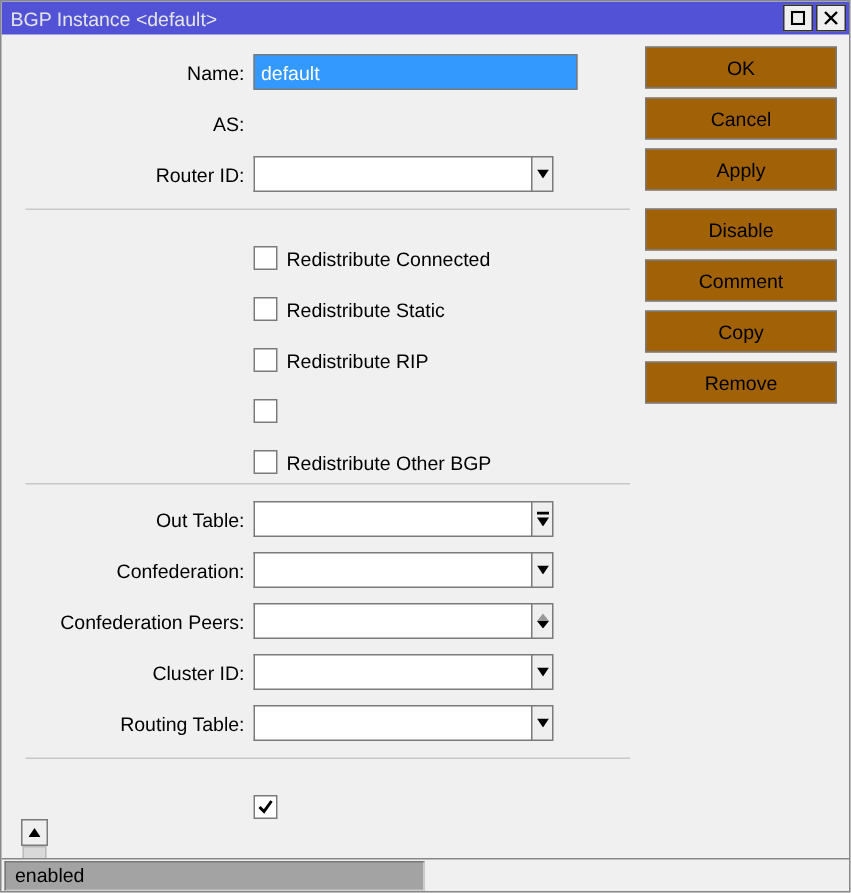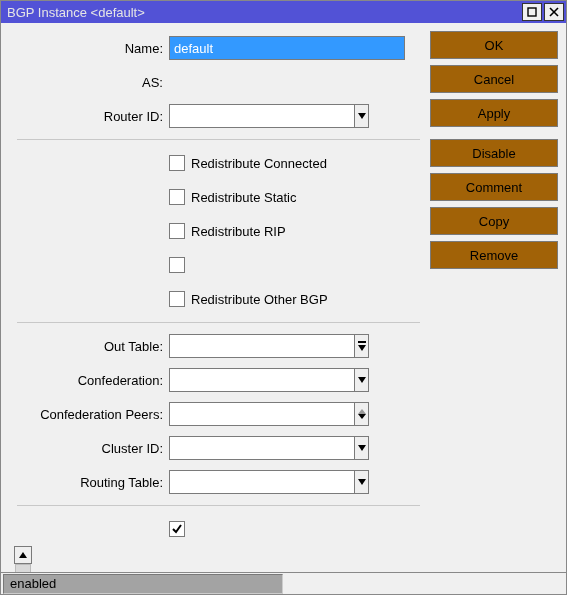--- a/index.html
+++ b/index.html
@@ -66,21 +66,21 @@
     text-align: right;
     padding-right: 6px;
   }
   .row-input {
     flex: 1;
     display: flex;
     align-items: center;
   }
   input[type="text"] {
     height: 24px;
-    width: 236px;
+    width: 216px;
     border: 1px solid #7a7a7a;
     padding: 2px 4px;
     font-family: inherit;
     font-size: 13px;
     background: #fff;
   }
   input.sel {
     background: #3399ff;
     color: #fff;
   }
@@ -104,21 +104,21 @@
     justify-content: center;
     cursor: default;
   }
   .hr {
     height: 1px;
     background: #c8c8c8;
     margin: 6px 0 6px 8px;
   }
   .chk-row {
     display: flex;
-    align-items: center;
+    align-items: flex-end;
     height: 34px;
     padding-left: 160px;
   }
   .chk {
     width: 16px;
     height: 16px;
     border: 1px solid #7a7a7a;
     margin-right: 6px;
     background: #fff;
     display: flex;

